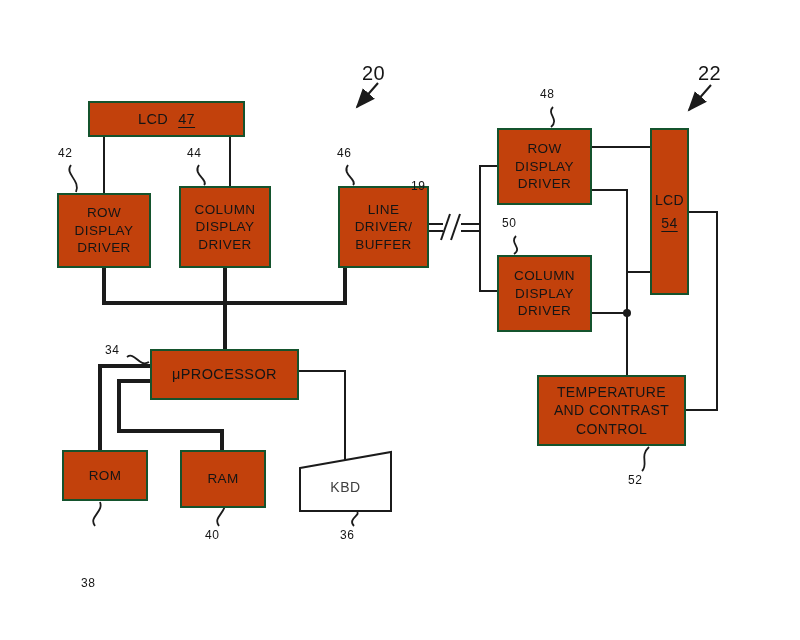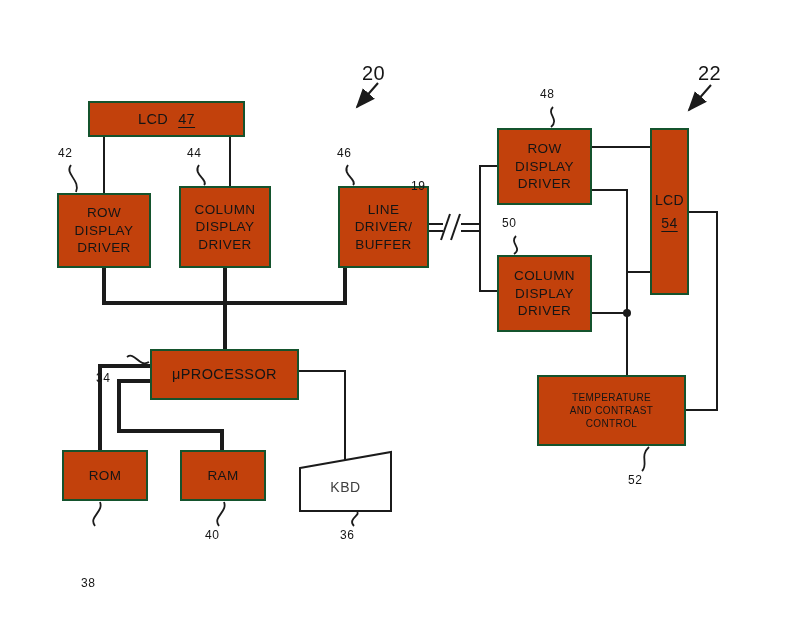--- a/index.html
+++ b/index.html
@@ -118,21 +118,21 @@
   </div>
 
   <div class="box proc" style="left:150px; top:349px; width:149px; height:51px;">
     <span>μPROCESSOR</span>
   </div>
 
   <div class="box" style="left:62px; top:450px; width:86px; height:51px;">
     <span>ROM</span>
   </div>
 
-  <div class="box" style="left:180px; top:450px; width:86px; height:51px;">
+  <div class="box" style="left:180px; top:450px; width:86px; height:58px;">
     <span>RAM</span>
   </div>
 
   <div class="kbd-text" style="left:300px; top:462px; width:91px; height:49px;">
     <span>KBD</span>
   </div>
 
   <div class="box" style="left:497px; top:128px; width:95px; height:77px;">
     <span>ROW
 DISPLAY
@@ -143,33 +143,33 @@
     <span>COLUMN
 DISPLAY
 DRIVER</span>
   </div>
 
   <div class="box lcd-side" style="left:650px; top:128px; width:39px; height:167px;">
     <span>LCD</span>
     <span class="u">54</span>
   </div>
 
-  <div class="box" style="left:537px; top:375px; width:149px; height:71px; font-size:10px;">
+  <div class="box" style="left:537px; top:375px; width:149px; height:71px; font-size:14px;">
     <span>TEMPERATURE
 AND CONTRAST
 CONTROL</span>
   </div>
 
   <div class="ref big" style="left:362px; top:62px;">20</div>
   <div class="ref big" style="left:698px; top:62px;">22</div>
   <div class="ref" style="left:58px;  top:146px;">42</div>
   <div class="ref" style="left:187px; top:146px;">44</div>
   <div class="ref" style="left:337px; top:146px;">46</div>
   <div class="ref" style="left:411px; top:179px;">19</div>
-  <div class="ref" style="left:96px; top:343px;margin-top:28px;">34</div>
+  <div class="ref" style="left:105px; top:343px;">34</div>
   <div class="ref" style="left:540px; top:87px;">48</div>
   <div class="ref" style="left:502px; top:216px;">50</div>
   <div class="ref" style="left:628px; top:473px;">52</div>
   <div class="ref" style="left:81px;  top:528px;margin-top:48px;">38</div>
   <div class="ref" style="left:205px; top:528px;">40</div>
   <div class="ref" style="left:340px; top:528px;">36</div>
 
 </div>
 
 </body></html>

